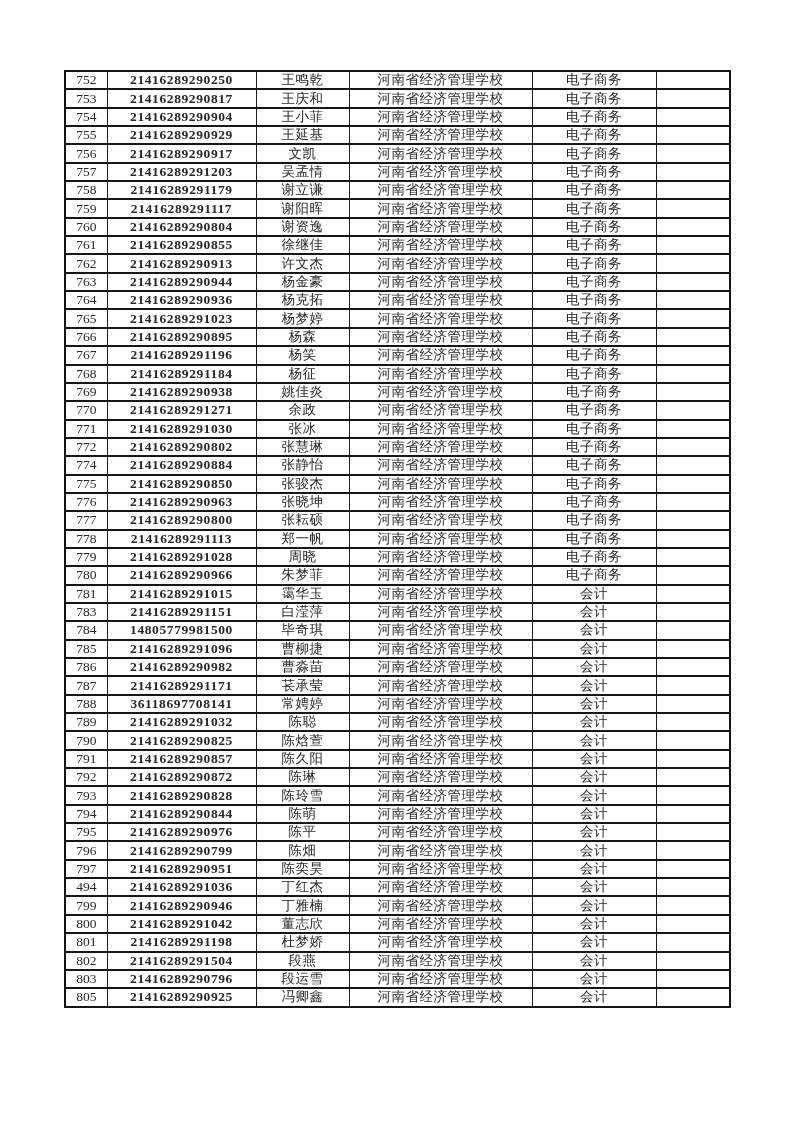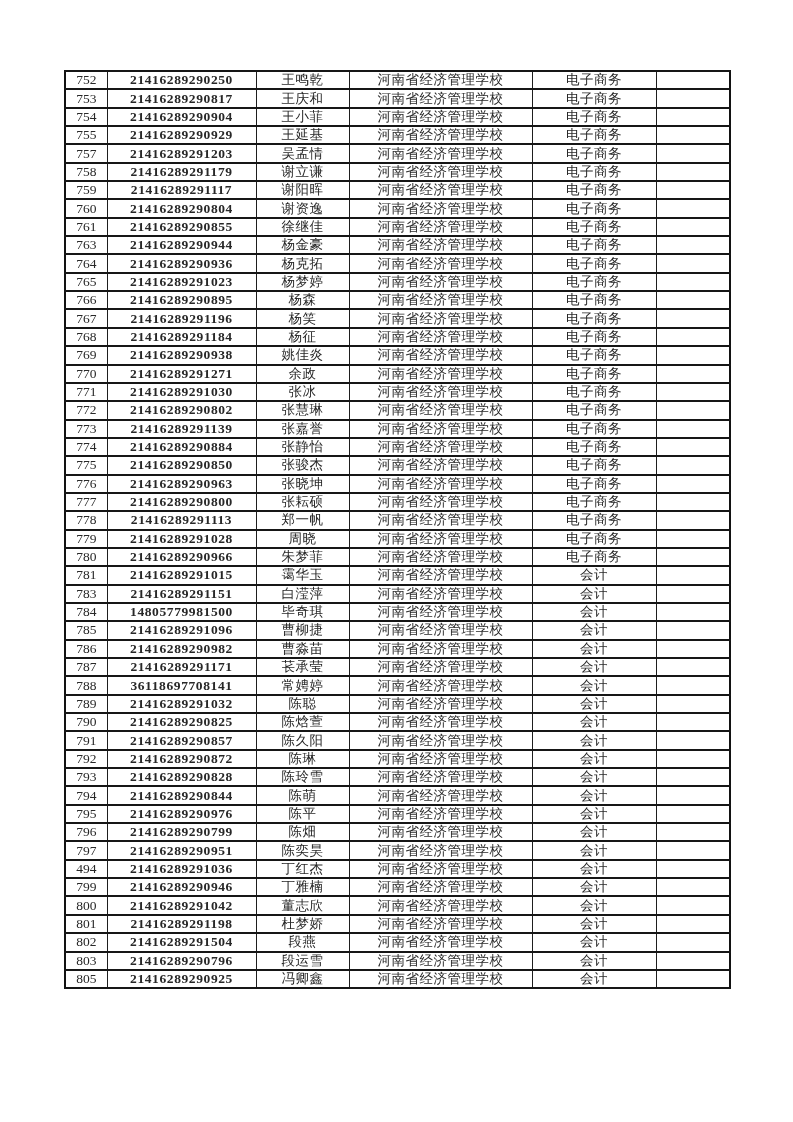--- a/index.html
+++ b/index.html
@@ -95,20 +95,28 @@
         </tr>
         <tr>
           <td class="c-no">755</td>
           <td class="c-id">21416289290929</td>
           <td class="c-name">王延基</td>
           <td class="c-school">河南省经济管理学校</td>
           <td class="c-major">电子商务</td>
           <td class="c-note"></td>
         </tr>
         <tr>
+          <td class="c-no">756</td>
+          <td class="c-id">21416289290917</td>
+          <td class="c-name">文凯</td>
+          <td class="c-school">河南省经济管理学校</td>
+          <td class="c-major">电子商务</td>
+          <td class="c-note"></td>
+        </tr>
+        <tr>
           <td class="c-no">757</td>
           <td class="c-id">21416289291203</td>
           <td class="c-name">吴孟情</td>
           <td class="c-school">河南省经济管理学校</td>
           <td class="c-major">电子商务</td>
           <td class="c-note"></td>
         </tr>
         <tr>
           <td class="c-no">758</td>
           <td class="c-id">21416289291179</td>
@@ -135,20 +143,28 @@
         </tr>
         <tr>
           <td class="c-no">761</td>
           <td class="c-id">21416289290855</td>
           <td class="c-name">徐继佳</td>
           <td class="c-school">河南省经济管理学校</td>
           <td class="c-major">电子商务</td>
           <td class="c-note"></td>
         </tr>
         <tr>
+          <td class="c-no">762</td>
+          <td class="c-id">21416289290913</td>
+          <td class="c-name">许文杰</td>
+          <td class="c-school">河南省经济管理学校</td>
+          <td class="c-major">电子商务</td>
+          <td class="c-note"></td>
+        </tr>
+        <tr>
           <td class="c-no">763</td>
           <td class="c-id">21416289290944</td>
           <td class="c-name">杨金豪</td>
           <td class="c-school">河南省经济管理学校</td>
           <td class="c-major">电子商务</td>
           <td class="c-note"></td>
         </tr>
         <tr>
           <td class="c-no">764</td>
           <td class="c-id">21416289290936</td>
@@ -210,28 +226,20 @@
           <td class="c-id">21416289291030</td>
           <td class="c-name">张冰</td>
           <td class="c-school">河南省经济管理学校</td>
           <td class="c-major">电子商务</td>
           <td class="c-note"></td>
         </tr>
         <tr>
           <td class="c-no">772</td>
           <td class="c-id">21416289290802</td>
           <td class="c-name">张慧琳</td>
-          <td class="c-school">河南省经济管理学校</td>
-          <td class="c-major">电子商务</td>
-          <td class="c-note"></td>
-        </tr>
-        <tr>
-          <td class="c-no">773</td>
-          <td class="c-id">21416289291139</td>
-          <td class="c-name">张嘉誉</td>
           <td class="c-school">河南省经济管理学校</td>
           <td class="c-major">电子商务</td>
           <td class="c-note"></td>
         </tr>
         <tr>
           <td class="c-no">774</td>
           <td class="c-id">21416289290884</td>
           <td class="c-name">张静怡</td>
           <td class="c-school">河南省经济管理学校</td>
           <td class="c-major">电子商务</td>

